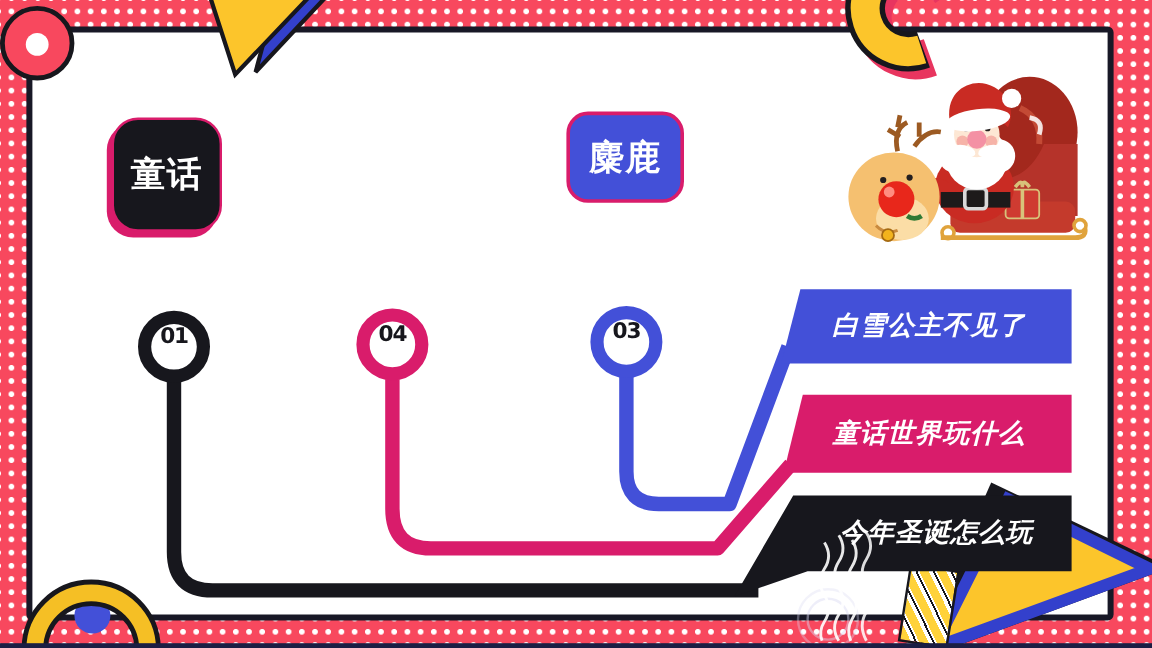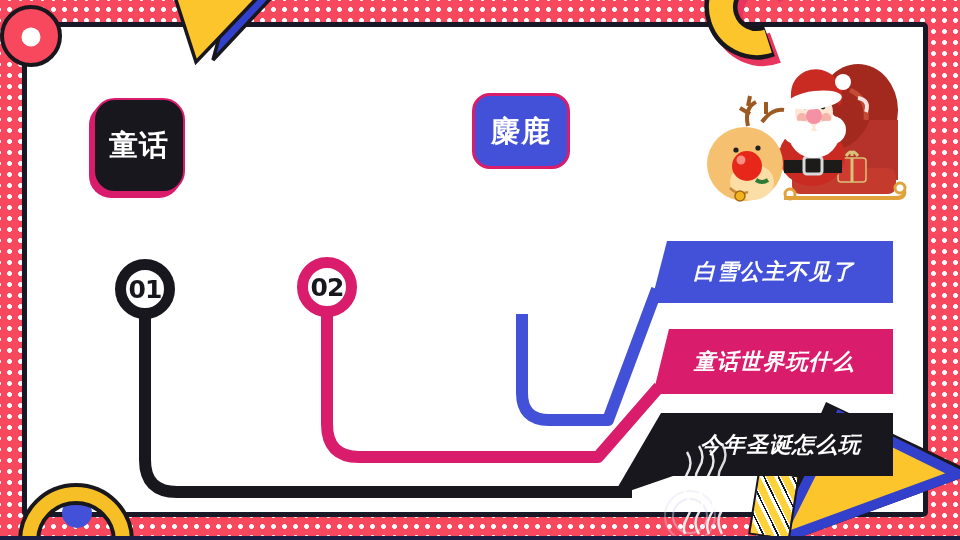--- a/index.html
+++ b/index.html
@@ -22,22 +22,22 @@
     font-size:29px;line-height:37px;letter-spacing:1px;cursor:pointer;
   }
   .tab-1{left:93px;top:98px;width:92px;height:95px;background:#17171d;
     border:2px solid #d91c6b;border-radius:22px;box-shadow:-4px 5px 0 #d91c6b;}
   .tab-2{left:285px;top:93px;width:85px;height:97px;background:#e0216e;
     border:3px solid #17171d;border-radius:20px;box-shadow:5px 5px 0 #17171d;}
   .tab-3{left:472px;top:93px;width:98px;height:76px;background:#4350d8;
     border:3px solid #d91c6b;border-radius:18px;}
   .step-circle{
     position:absolute;width:38px;height:38px;background:#fff;border-radius:50%;
-    display:flex;align-items:center;justify-content:center;
-    font-size:25px;font-weight:900;color:#17171d;letter-spacing:-1px;cursor:pointer;
+    display:flex;justify-content:center;
+    font-size:18px;font-weight:900;color:#17171d;letter-spacing:-1px;cursor:pointer;
   }
   .step-1{left:115px;top:259px;border:11px solid #17171d;}
   .step-2{left:297px;top:257px;border:11px solid #d91c6b;}
   .step-3{left:492px;top:255px;border:11px solid #4350d8;}
   .banner-label{
     position:absolute;color:#ffffff;font-weight:bold;font-size:22px;
     text-align:center;cursor:pointer;letter-spacing:1px;font-style:italic;
   }
   .banner-blue-label{left:655px;top:241px;width:238px;height:62px;line-height:62px;}
   .banner-pink-label{left:655px;top:329px;width:238px;height:65px;line-height:65px;}
@@ -155,21 +155,24 @@
   </svg>
 
   <div class="banner-label banner-blue-label">白雪公主不见了</div>
   <div class="banner-label banner-pink-label">童话世界玩什么</div>
   <div class="banner-label banner-black-label">今年圣诞怎么玩</div>
 
   <div class="step-circle step-1">
     <span>01</span>
   </div>
   <div class="step-circle step-2">
-    <span>02</span>
+    <span>04</span>
+  </div>
+  <div class="step-circle step-3">
+    <span>03</span>
   </div>
 
   <div class="tab tab-1">
     <span>童话</span>
   </div>
   <div class="tab tab-3">
     <span>麋鹿</span>
   </div>
 
   <svg class="layer" viewBox="0 0 960 540">

